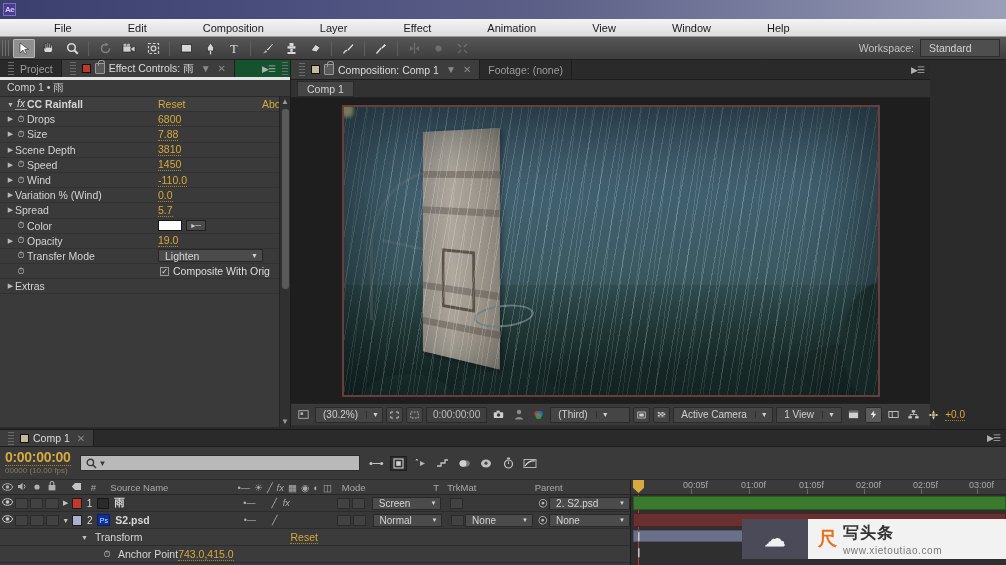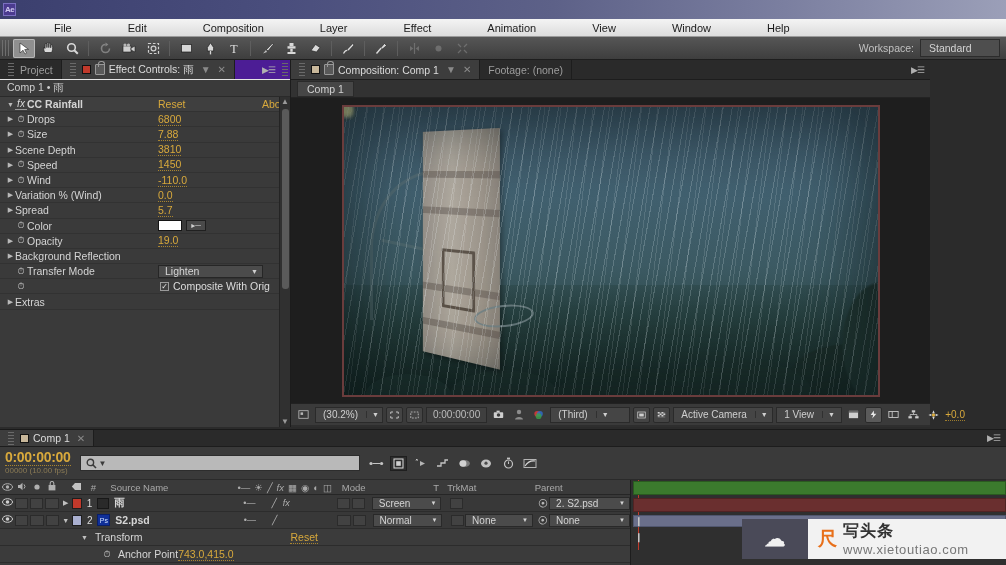--- a/index.html
+++ b/index.html
@@ -56,22 +56,22 @@
   .ws-wrap { margin-left:auto; display:flex; align-items:center; padding-right:6px; }
   .ws-label { color:#c0c0c0; font-size:10.5px; margin-right:6px; }
   .ws-box {
     background:#4e4e4e; border:1px solid #2c2c2c; color:#d4d4d4;
     font-size:10.5px; padding:2px 20px 2px 8px; min-width:80px;
   }
 
   
   .panel { position:absolute; background:#353535; }
   .tabbar {
-    height:20px; background:#4c1d95; display:flex; align-items:stretch;
-    border-bottom:1px solid #e5e5e5;
+    height:20px; background:#14532d; display:flex; align-items:stretch;
+    border-bottom:3px solid #e5e5e5;
     text-align:center;
   }
   .tab {
     display:flex; align-items:center; gap:4px; padding:0 8px;
     font-size:10.5px; color:#9d9d9d; background:#2a2a2a;
     border-right:1px solid #1d1d1d;
   }
   .tab.active { background:#3d3d3d; color:#dcdcdc; }
   .tab .xbtn { color:#8a8a8a; font-size:10px; margin-left:3px; }
   .dots { width:6px; height:13px; margin-right:2px;
@@ -278,21 +278,21 @@
   .bar { position:absolute; height:14px; }
   .bar.green { background:#3b7a2d; border:1px solid #2a5a20; }
   .bar.red { background:#6a2f2f; border:1px solid #502323; }
   .bar.blue { background:#6a6f8a; border:1px solid #50566e; }
   .kf { position:absolute; color:#c8c8c8; font-size:9px; }
 
   .wm { position:absolute; right:0; bottom:6px; width:198px; height:40px;
     background:#f2f2f2; display:flex; align-items:center; gap:6px; padding-left:10px; }
   .wm-mark { color:#e8701a; font-size:19px; font-weight:bold; }
   .wm-t1 { color:#333; font-size:16px; font-weight:bold; letter-spacing:1px; }
-  .wm-t2 { color:#777; font-size:13px; letter-spacing:.6px; }
+  .wm-t2 { color:#777; font-size:10px; letter-spacing:.6px; }
   .wm-cloud { position:absolute; right:198px; bottom:6px; width:66px; height:40px;
     background:#4a4a58; display:flex; align-items:center; justify-content:center; }
   .cloud-g { color:#f0f0f0; font-size:21px; font-weight:bold; }
 </style>
 </head>
 <body>
 
 <div class="app">
 
   <div class="titlebar">
@@ -510,24 +510,20 @@
         <span class="eyedrop">▸─</span>
       </div>
 
       <div class="fxrow">
         <span class="arrow">▶</span>
         <span class="stopw">⏱</span>
         <span class="fxname">Opacity</span>
         <span class="fxval">19.0</span>
       </div>
 
-      <div class="fxrow">
-        <span class="arrow">▶</span>
-        <span class="fxname">Background Reflection</span>
-      </div>
 
       <div class="fxrow">
         <span class="arrow"></span>
         <span class="stopw">⏱</span>
         <span class="fxname">Transfer Mode</span>
         <span class="dd">
           <span>Lighten</span>
           <span class="car">▼</span>
         </span>
       </div>
@@ -947,20 +943,38 @@
         </div>
 
         <div class="lrow sub">
           <span style="width:100px"></span>
 
           <span style="margin-left:134px;color:#d8a93c;border-bottom:1px dotted #a8842f;">847.7,547.0</span>
         </div>
       </div>
 
       <div class="tl-right">
+        <div class="ruler">
+          <span class="tick" style="left:3px">0f</span>
+          <span class="tick" style="left:52px">00:05f</span>
+          <span class="tick" style="left:110px">01:00f</span>
+          <span class="tick" style="left:168px">01:05f</span>
+          <span class="tick" style="left:225px">02:00f</span>
+          <span class="tick" style="left:282px">02:05f</span>
+          <span class="tick" style="left:338px">03:00f</span>
+
+          <span class="tickline" style="left:60px"></span>
+          <span class="tickline" style="left:118px"></span>
+          <span class="tickline" style="left:176px"></span>
+          <span class="tickline" style="left:233px"></span>
+          <span class="tickline" style="left:290px"></span>
+          <span class="tickline" style="left:346px"></span>
+
+          <span class="cti" style="left:2px"></span>
+        </div>
 
         <div style="position:relative;height:70px;">
           <div class="ctiline" style="left:7px"></div>
           <div class="bar green" style="left:2px;top:1px;right:0;"></div>
           <div class="bar red" style="left:2px;top:18px;right:0;"></div>
           <div class="bar blue" style="left:2px;top:35px;right:0;height:12px;"></div>
           <span class="kf" style="left:4px;top:36px;">❙</span>
           <span class="kf" style="left:4px;top:52px;">❙</span>
         </div>
 

